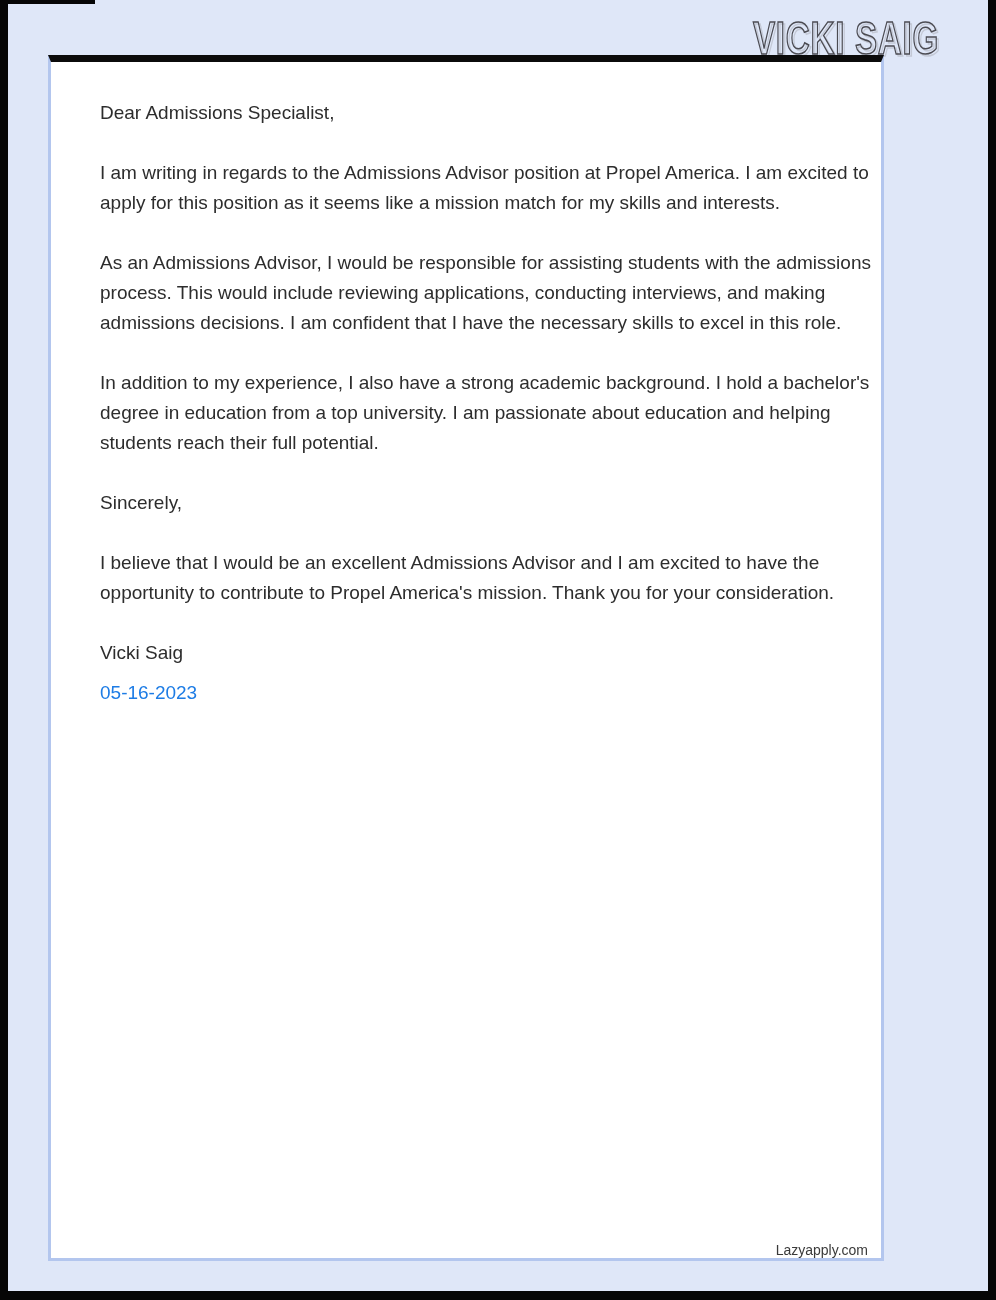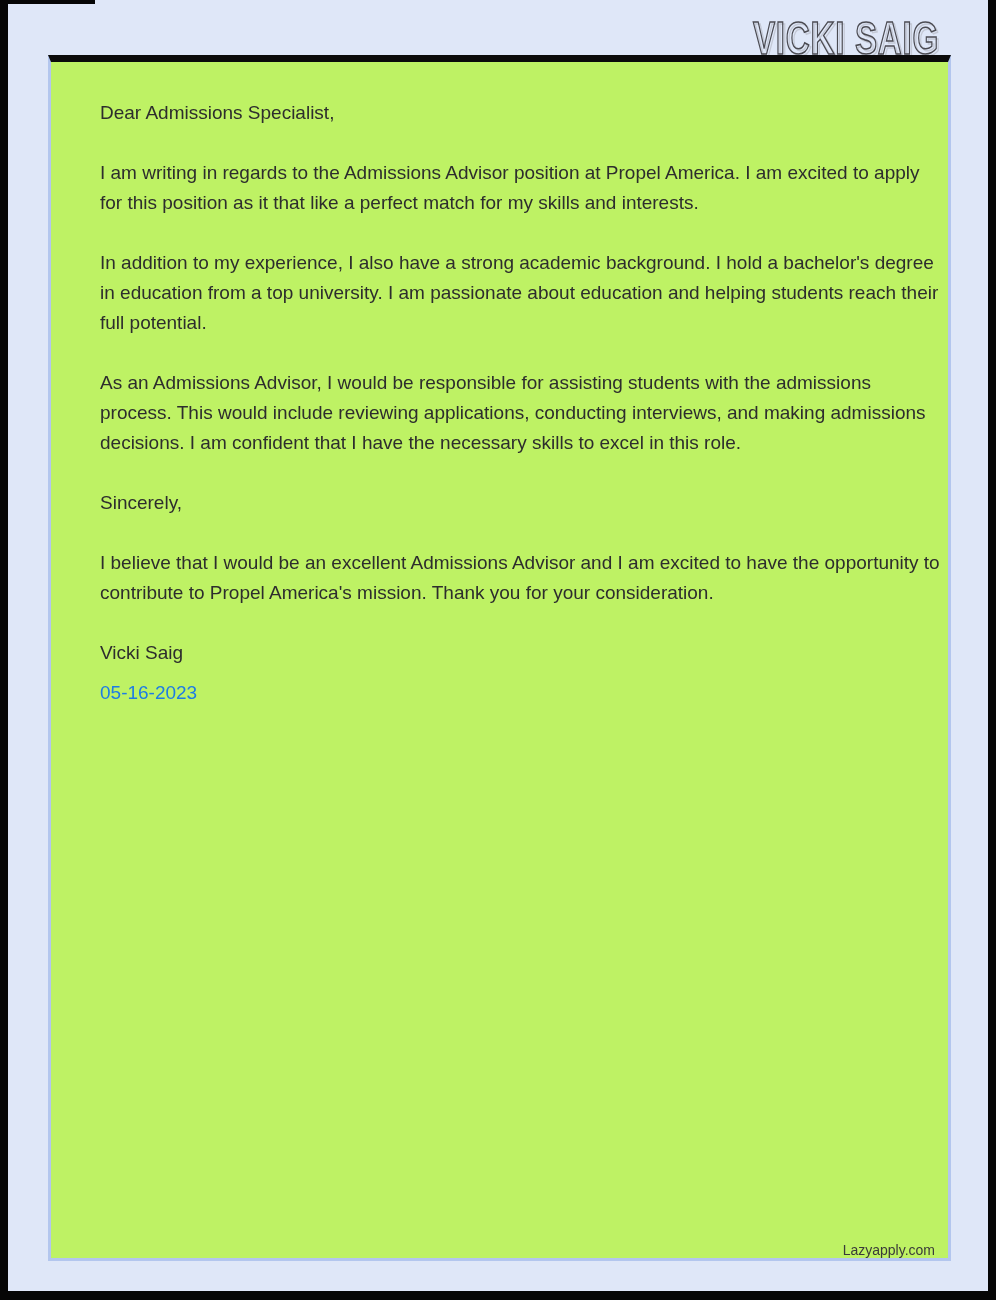--- a/index.html
+++ b/index.html
@@ -37,24 +37,24 @@
     fill: none;
   }
   .letterhead-svg text.name-shadow { stroke: #c4c9d6; stroke-width: 1.6px; }
   .letterhead-svg text.name-main   { stroke: #4b4b52; stroke-width: 1.6px; }
 
   
   .document {
     position: absolute;
     left: 48px;
     top: 55px;
-    width: 903px;
+    width: 836px;
     height: 1206px;
     box-sizing: border-box;
-    background: #bef264;
+    background: #ffffff;
     border-top: 7px solid #0b0b0b;
     border-left: 3px solid #b3c6ee;
     border-right: 3px solid #b3c6ee;
     border-bottom: 3px solid #b3c6ee;
   }
 
   .content {
     padding: 36px 8px 0 49px;
     font-size: 19px;
     line-height: 30px;
@@ -83,22 +83,22 @@
 <div class="edge edge-topleft"></div>
 
 <svg class="letterhead-svg" width="230" height="52">
   <text class="name-shadow" x="224" y="46" text-anchor="end" textLength="186" lengthAdjust="spacingAndGlyphs">VICKI SAIG</text>
   <text class="name-main" x="222" y="44" text-anchor="end" textLength="186" lengthAdjust="spacingAndGlyphs">VICKI SAIG</text>
 </svg>
 
 <div class="document">
   <div class="content">
     <p>Dear Admissions Specialist,</p>
-    <p>I am writing in regards to the Admissions Advisor position at Propel America. I am excited to apply for this position as it that like a perfect match for my skills and interests.</p>
+    <p>I am writing in regards to the Admissions Advisor position at Propel America. I am excited to apply for this position as it seems like a mission match for my skills and interests.</p>
+    <p>As an Admissions Advisor, I would be responsible for assisting students with the admissions process. This would include reviewing applications, conducting interviews, and making admissions decisions. I am confident that I have the necessary skills to excel in this role.</p>
     <p>In addition to my experience, I also have a strong academic background. I hold a bachelor's degree in education from a top university. I am passionate about education and helping students reach their full potential.</p>
-    <p>As an Admissions Advisor, I would be responsible for assisting students with the admissions process. This would include reviewing applications, conducting interviews, and making admissions decisions. I am confident that I have the necessary skills to excel in this role.</p>
     <p>Sincerely,</p>
     <p>I believe that I would be an excellent Admissions Advisor and I am excited to have the opportunity to contribute to Propel America's mission. Thank you for your consideration.</p>
     <p class="signature">Vicki Saig</p>
     <p class="date">05-16-2023</p>
   </div>
   <div class="watermark">Lazyapply.com</div>
 </div>
 
 </body></html>

